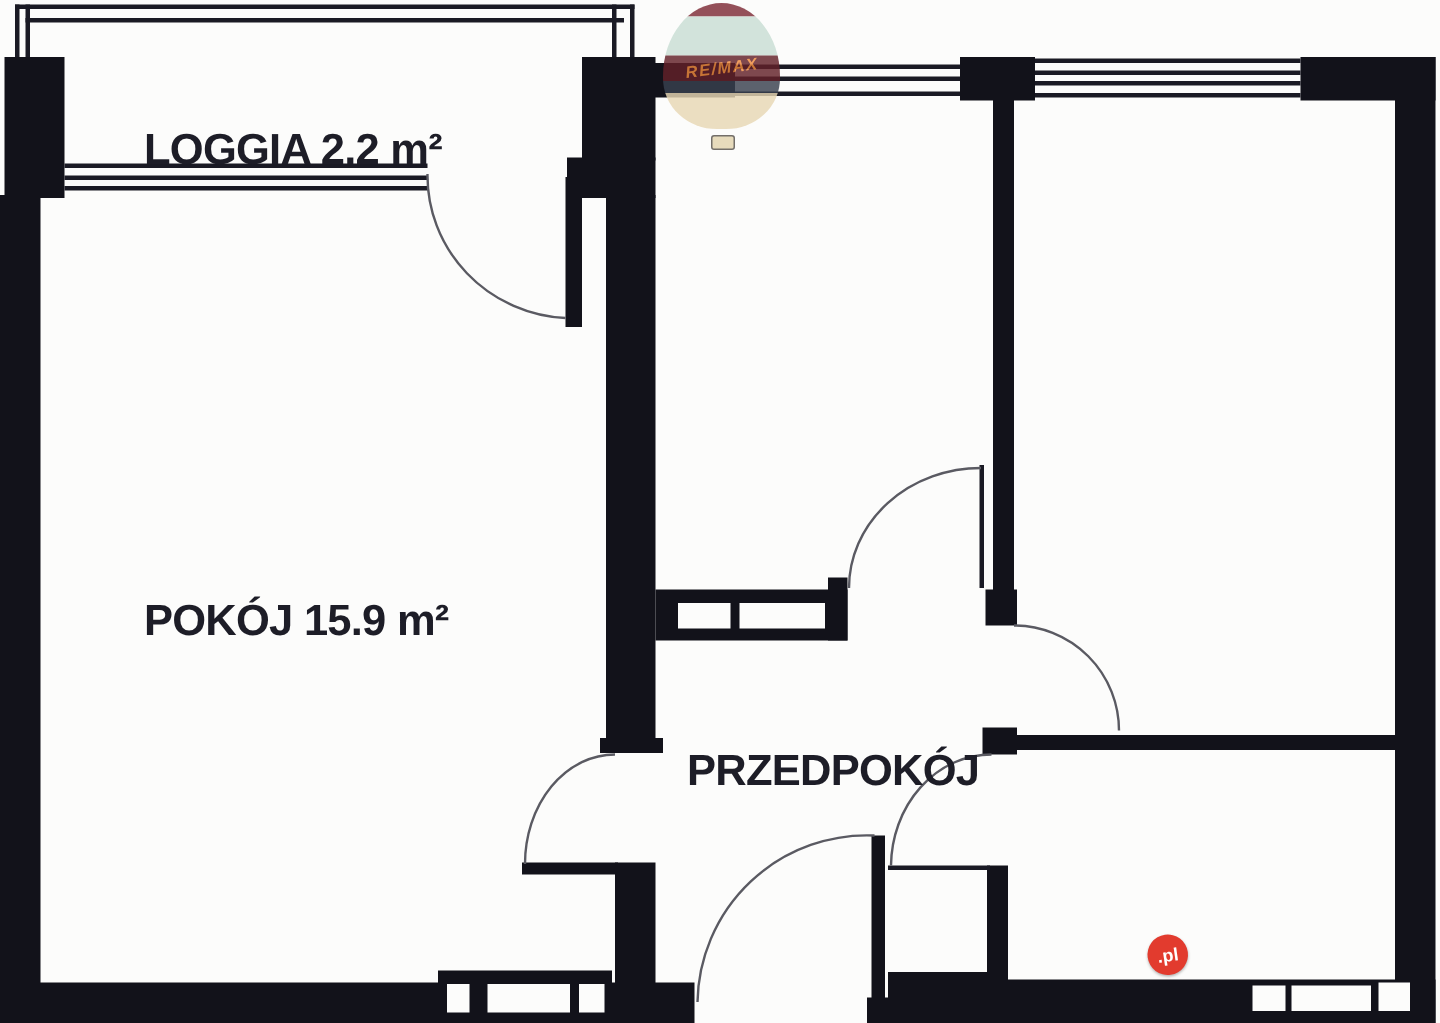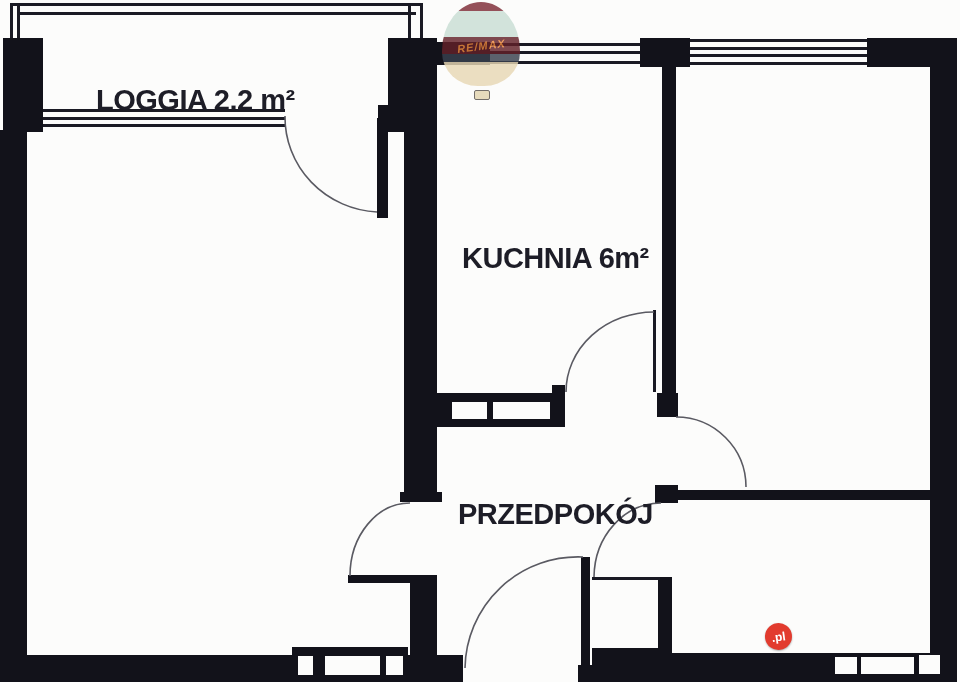--- a/index.html
+++ b/index.html
@@ -115,21 +115,21 @@
   <svg id="arcs" width="960" height="682" viewBox="0 0 960 682">
     <path d="M 285,116 A 97,95 0 0 0 377,212" fill="none" stroke="#5a5a62" stroke-width="1.6"></path>
     <path d="M 583,557 A 113,113 0 0 0 465,668" fill="none" stroke="#5a5a62" stroke-width="1.6"></path>
     <path d="M 654,312 A 88,80 0 0 0 566,392" fill="none" stroke="#5a5a62" stroke-width="1.6"></path>
     <path d="M 676,417 A 70,70 0 0 1 746,487" fill="none" stroke="#5a5a62" stroke-width="1.6"></path>
     <path d="M 661,503 A 67,75 0 0 0 594,577" fill="none" stroke="#5a5a62" stroke-width="1.6"></path>
     <path d="M 410,503 A 60,73 0 0 0 350,576" fill="none" stroke="#5a5a62" stroke-width="1.6"></path>
   </svg>
 
   <div class="room-label" style="left:96px;top:48px">LOGGIA 2.2 m²</div>
-  <div class="room-label" style="left:462px;top:206px">KUCHNIA 6m²</div>
+  <div class="room-label" style="left:96px;top:362px">POKÓJ 15.9 m²</div>
   <div class="room-label hall-area" style="left:458px;top:462px">PRZEDPOKÓJ</div>
 
   <div id="balloon">
     <div class="body">
       <div class="b1"></div>
       <div class="b2"></div>
       <div class="b3">
         <span>RE/MAX</span>
       </div>
       <div class="b4"></div>

